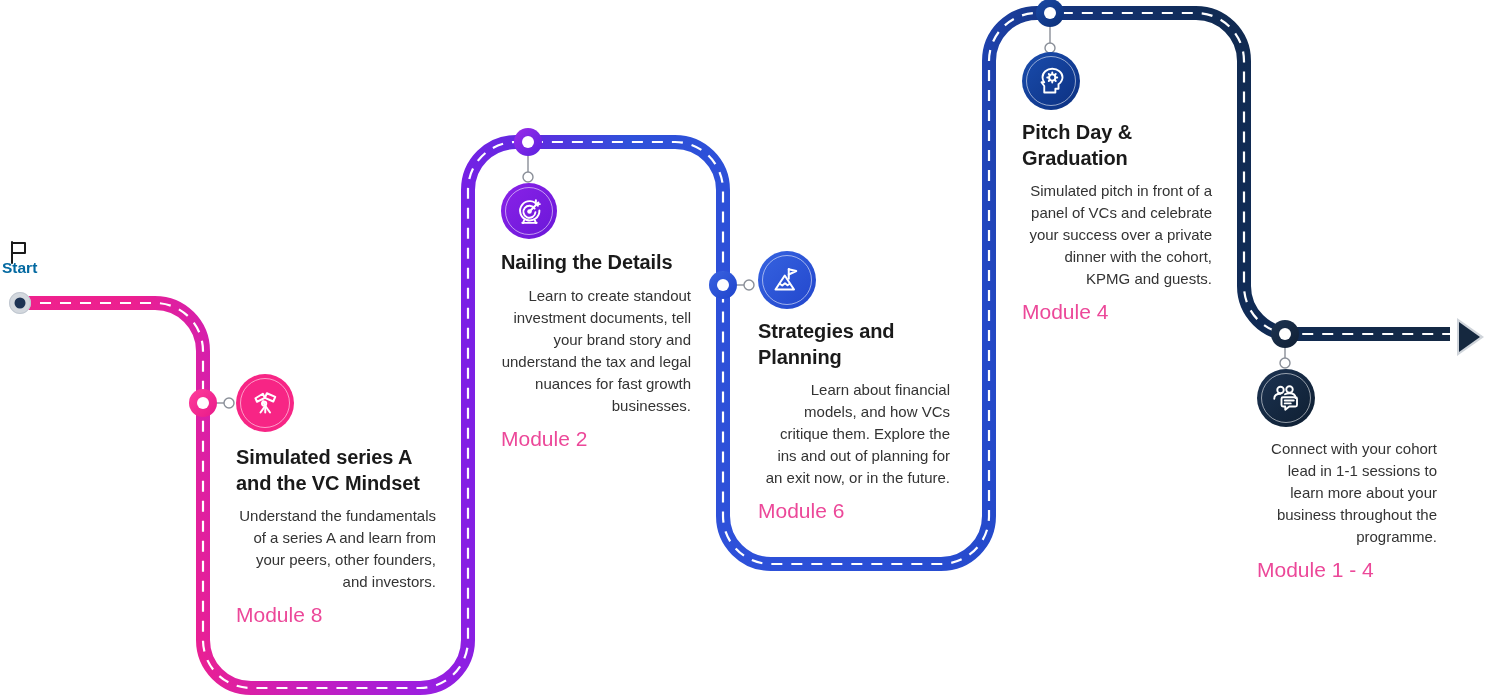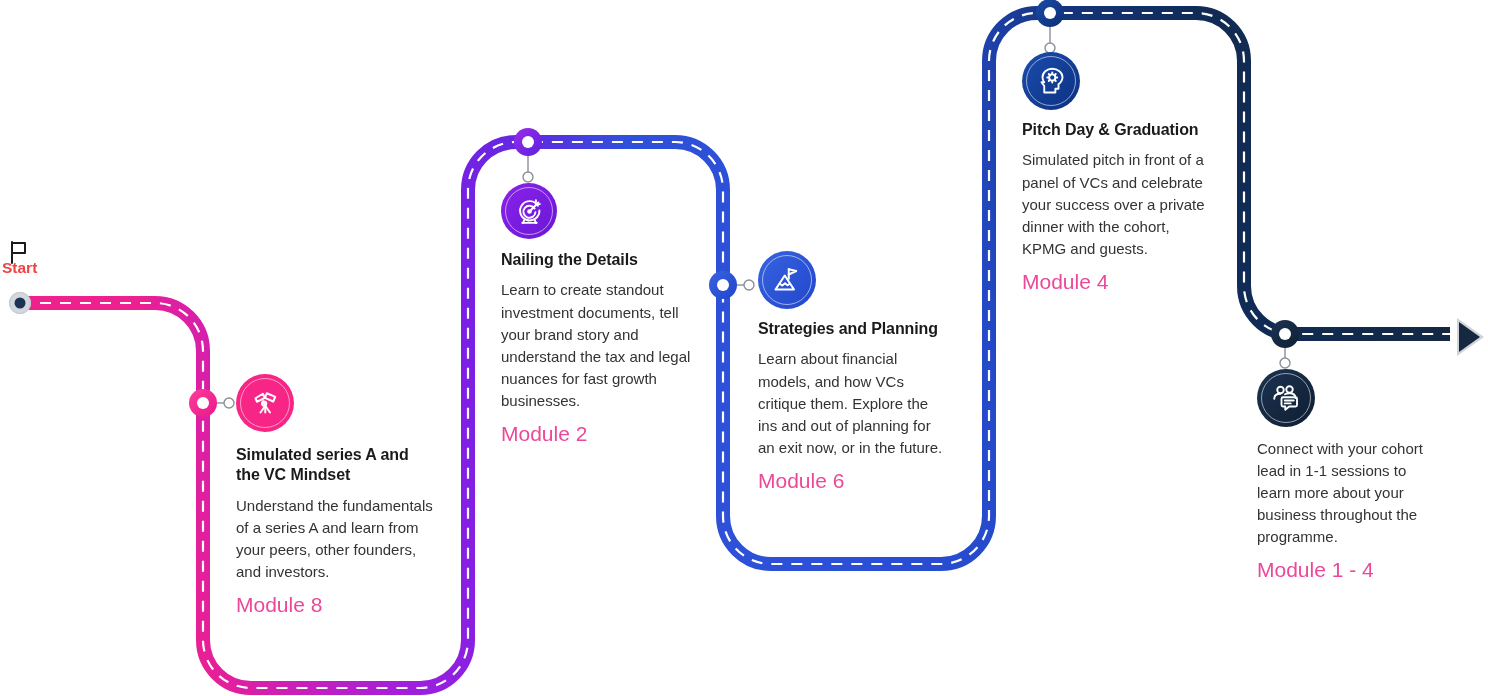--- a/index.html
+++ b/index.html
@@ -7,32 +7,33 @@
     width:1488px;height:696px;position:relative;overflow:hidden;
     font-family:"Liberation Sans","DejaVu Sans",sans-serif;
     -webkit-font-smoothing:antialiased;
   }
   #roadmap{position:absolute;left:0;top:0;width:1488px;height:696px;}
   .svg-layer{position:absolute;left:0;top:0;width:1488px;height:696px;}
 
   
   .stop{position:absolute;}
   .stop-title{
-    font-size:16px;font-weight:700;color:#1a1a1a;line-height:1.28;
+    font-size:20px;font-weight:700;color:#1a1a1a;line-height:1.28;
     margin:0 0 9px 0;letter-spacing:-0.1px;
   }
   .stop-desc{
     font-size:15px;font-weight:400;color:#333333;line-height:1.47;
     margin:0 0 7px 0;
+    text-align:right;
   }
   .stop-module{
     font-size:21px;font-weight:400;color:#ec4899;line-height:1.4;margin:0;
   }
   .start-label{
-    position:absolute;font-size:15.5px;font-weight:600;color:#ef4444;
+    position:absolute;font-size:15.5px;font-weight:600;color:#0369a1;
   }
 
   
   .badge{
     position:absolute;border-radius:50%;
     display:flex;align-items:center;justify-content:center;
     box-sizing:border-box;
   }
   .badge svg{display:block;}
   .badge-ring{

